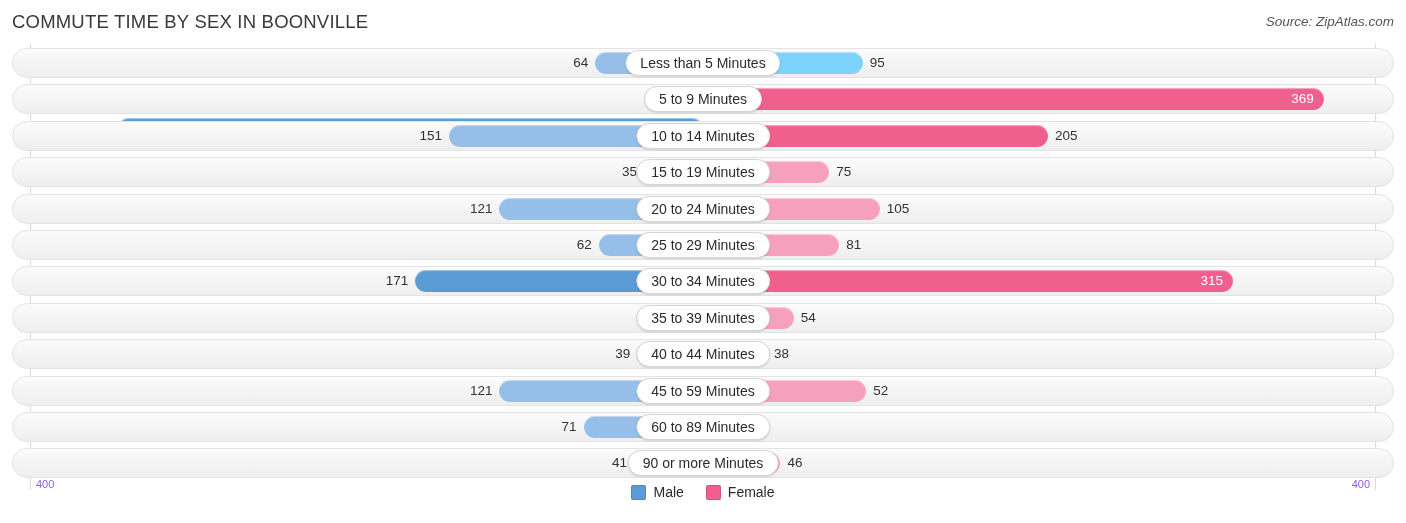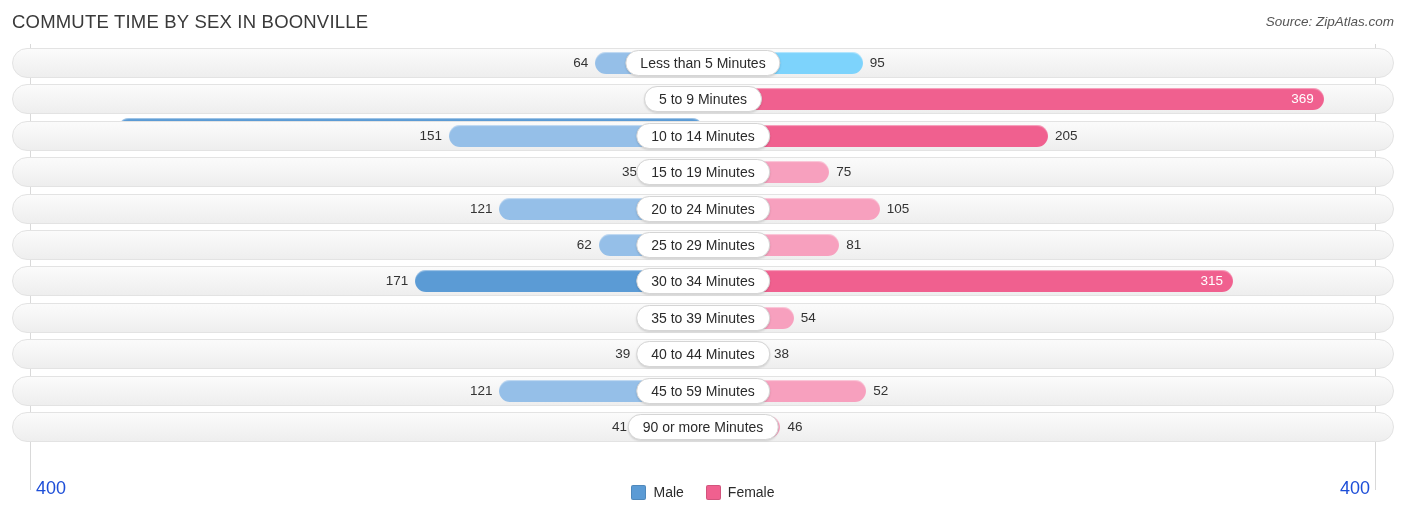--- a/index.html
+++ b/index.html
@@ -84,21 +84,21 @@
     font-size:14px; color:#2b2b2b;
     white-space:nowrap;
     box-shadow:0 1px 2px rgba(0,0,0,.13);
     z-index:5;
   }
 
   .axis {
     position:absolute; left:0; top:478px; width:1406px; height:26px;
   }
   .axis-label {
-    position:absolute; top:0; font-size:18px; color:#1d4ed8;
+    position:absolute; top:0; font-size:11px; color:#8b5cf6;
   }
   #axis-left  { left:36px; }
   #axis-right { right:36px; }
 
   .legend {
     position:absolute; left:0; top:484px; width:1406px;
     display:flex; justify-content:center; align-items:center; gap:22px;
   }
   .legend-item { display:flex; align-items:center; gap:7px; }
   .swatch {
@@ -231,20 +231,32 @@
         <div class="track"></div>
         <div class="bar male" style="width: 203.582px; background: rgb(149, 191, 232);">
           <div class="bar-inner"></div>
           <span class="val out-left">121</span>
         </div>
         <div class="bar female" style="width: 163.202px; background: rgb(247, 160, 190);">
           <div class="bar-inner"></div>
           <span class="val out-right">52</span>
         </div>
         <div class="cat-pill">45 to 59 Minutes</div>
+      </div>
+      <div class="row">
+        <div class="track"></div>
+        <div class="bar male" style="width: 119.457px; background: rgb(149, 191, 232);">
+          <div class="bar-inner"></div>
+          <span class="val out-left">71</span>
+        </div>
+        <div class="bar female" style="width: 42.0625px; background: rgb(247, 160, 190);">
+          <div class="bar-inner"></div>
+          <span class="val out-right">25</span>
+        </div>
+        <div class="cat-pill">60 to 89 Minutes</div>
       </div>
       <div class="row">
         <div class="track"></div>
         <div class="bar male" style="width: 68.9825px; background: rgb(149, 191, 232);">
           <div class="bar-inner"></div>
           <span class="val out-left">41</span>
         </div>
         <div class="bar female" style="width: 77.395px; background: rgb(247, 160, 190);">
           <div class="bar-inner"></div>
           <span class="val out-right">46</span>

